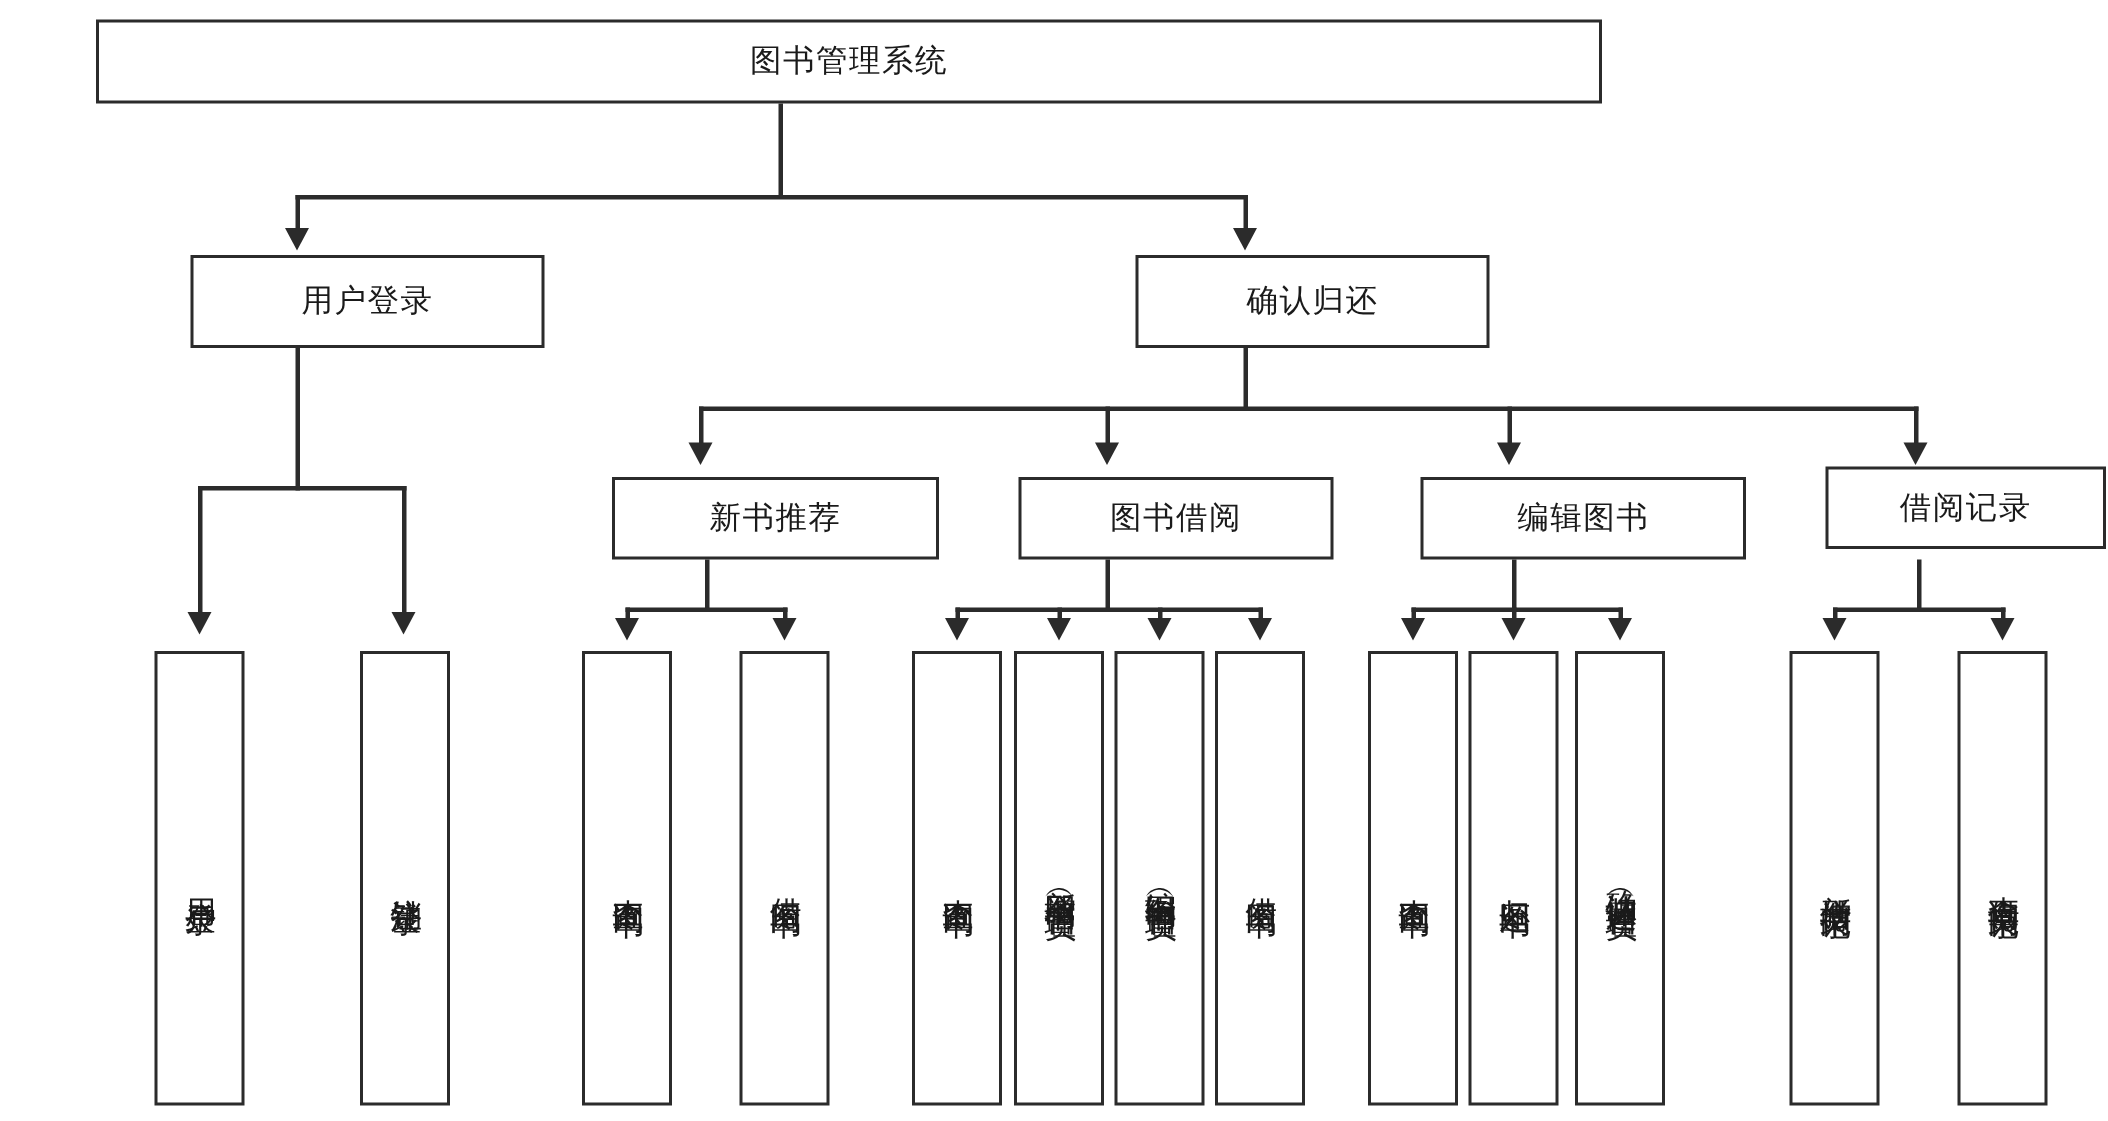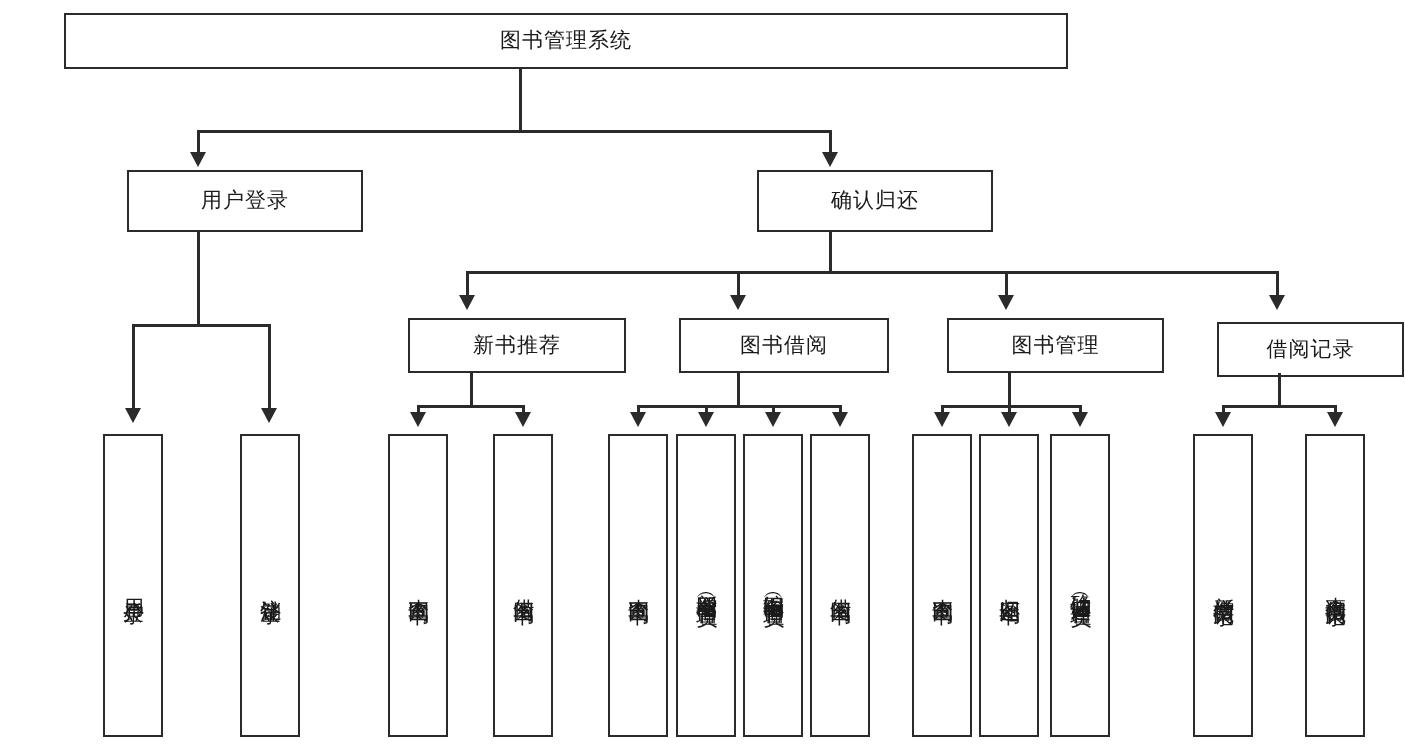--- a/index.html
+++ b/index.html
@@ -128,24 +128,24 @@
 
   <div class="node" style="left:633px; top:318px; width:210px; height:55px;">
     <span class="label">图书借阅</span>
   </div>
 
   <div class="node" style="left:362px; top:318px; width:218px; height:55px;">
     <span class="label">新书推荐</span>
   </div>
 
   <div class="node" style="left:901px; top:318px; width:217px; height:55px;">
-    <span class="label">图书管理</span>
-  </div>
-
-  <div class="node" style="left:1171px; top:322px; width:187px; height:55px;">
+    <span class="label">编辑图书</span>
+  </div>
+
+  <div class="node" style="left:1171px; top:311px; width:187px; height:55px;">
     <span class="label">借阅记录</span>
   </div>
 
   <div class="vline" style="left:470px; top:373px; height:35px;"></div>
   <div class="hline" style="left:417px; top:405px; width:108px;"></div>
   <div class="vline" style="left:417px; top:405px; height:10px;"></div>
   <div class="arrow" style="left:410px; top:412px;"></div>
   <div class="vline" style="left:522px; top:405px; height:10px;"></div>
   <div class="arrow" style="left:515px; top:412px;"></div>
 

